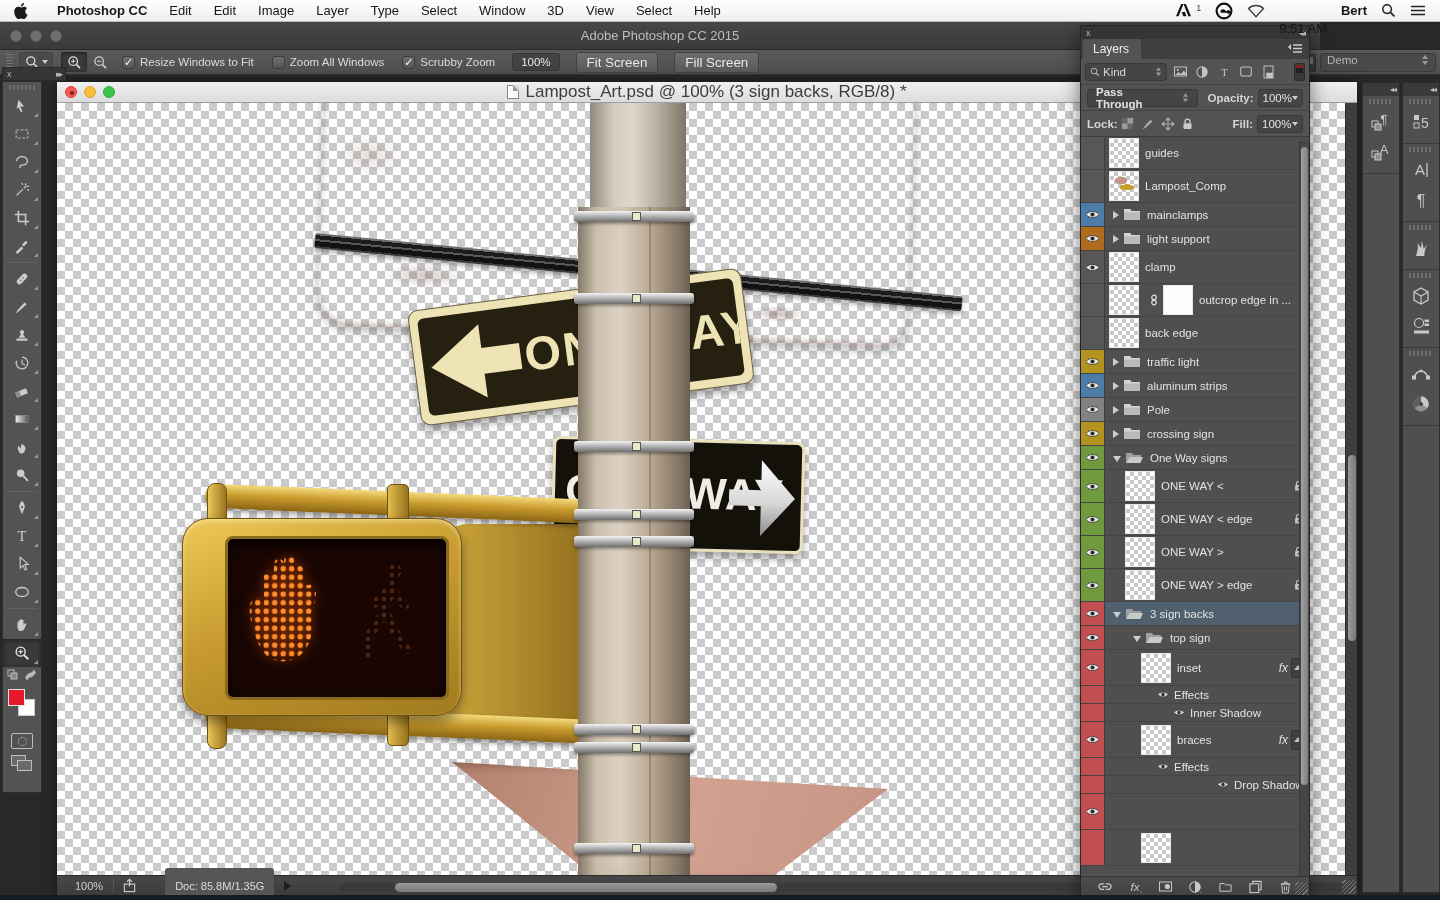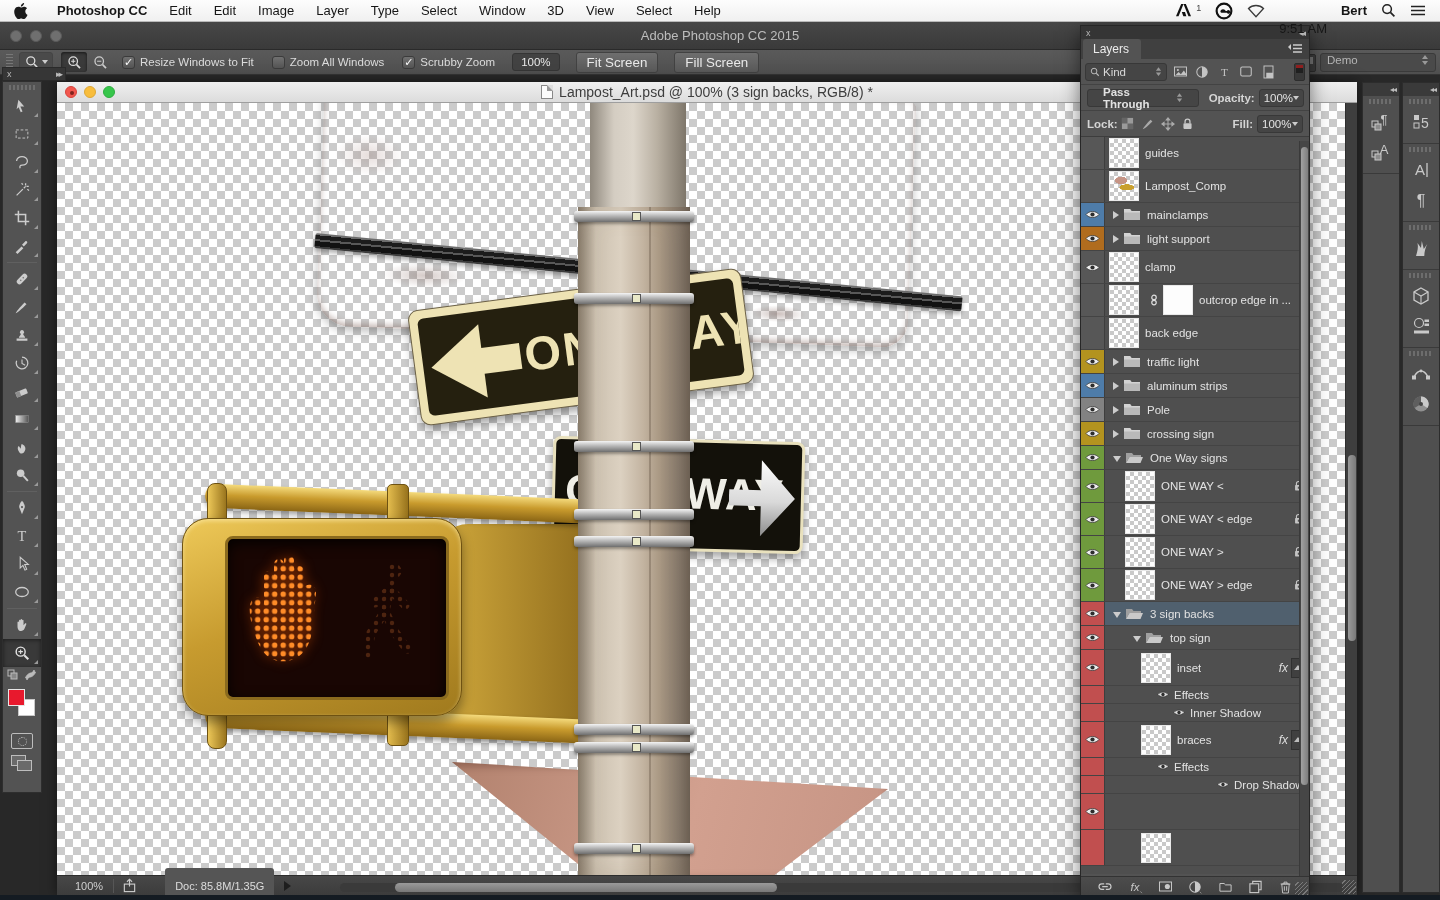--- a/index.html
+++ b/index.html
@@ -14,21 +14,21 @@
     display:flex; align-items:center; font-size:13px; color:#161616; z-index:50; }
   .menubar .apple { margin:0 18px 0 14px; }
   .menu-item { padding:0 11px; }
   .menu-item.appname { font-weight:bold; }
   .menu-right { margin-left:auto; display:flex; align-items:center; gap:14px; padding-right:14px; }
   .menu-right .sup { font-size:9px; color:#444; margin-left:-10px; margin-top:-6px; }
   .mtime,.muser { font-weight:bold; font-size:13px; }
   .mtime { font-weight:normal;margin-top:36px; }
 
   
-  .titlebar { position:absolute; left:0; top:22px; width:1440px; height:28px;
+  .titlebar { position:absolute; left:0; top:22px; width:1320px; height:28px;
     background:linear-gradient(#474747,#3a3a3a); border-bottom:1px solid #2a2a2a;
     display:flex; align-items:center; justify-content:center; color:#bdbdbd; font-size:13px; }
   .tl-dots { position:absolute; left:10px; top:8px; display:flex; gap:8px; }
   .tl-dot { width:12px; height:12px; border-radius:50%; background:#6f6f6f; border:1px solid #5a5a5a; }
 
   .optionsbar { position:absolute; left:0; top:50px; width:1440px; height:25px;
     background:linear-gradient(#5a5a5a,#4f4f4f); border-bottom:1px solid #333;
     display:flex; align-items:center; color:#dcdcdc; font-size:11.5px; }
   .grip-v { width:7px; height:16px; margin:0 6px 0 6px;
     background:repeating-linear-gradient(#777 0 1px, transparent 1px 3px); }
@@ -72,21 +72,21 @@
   .qmask i { width:9px; height:9px; border:1px dotted #bdbdbd; border-radius:50%; }
   .scrmode { width:22px; height:16px; margin:4px auto; position:relative; }
   .scrmode i { position:absolute; border:1.5px solid #bdbdbd; width:15px; height:11px; background:#6a6a6a; }
   .scrmode i:last-child { left:6px; top:5px; }
 
   
   .docwin { position:absolute; left:57px; top:82px; width:1300px; height:813px; background:#3f3f3f;
     box-shadow:0 0 12px rgba(0,0,0,.5); z-index:5; }
   .doc-titlebar { position:absolute; left:0; top:0; width:100%; height:21px;
     background:linear-gradient(#f0f0f0,#dcdcdc); border-bottom:1px solid #9e9e9e;
-    display:flex; align-items:center; justify-content:center; color:#3d3d3d; font-size:14px; }
+    display:flex; align-items:center; justify-content:center; color:#3d3d3d; font-size:17px; }
   .doc-dots { position:absolute; left:8px; top:4px; display:flex; gap:7px; }
   .doc-dot { width:12px; height:12px; border-radius:50%; }
   .dd-red { background:#f2574e; border:1px solid #d8443c; position:relative; }
   .dd-red::after { content:""; position:absolute; left:4px; top:4px; width:4px; height:4px; border-radius:50%; background:#80231e; }
   .dd-yel { background:#f8bd3c; border:1px solid #dda735; }
   .dd-grn { background:#37c64b; border:1px solid #2fae41; }
   .doc-icon { width:12px; height:14px; border:1px solid #888; background:#fbfbfb; margin-right:6px; position:relative; }
   .doc-icon::after { content:""; position:absolute; right:-1px; top:-1px; border:3px solid #dcdcdc; border-left-color:#999; border-bottom-color:#999; }
 
   .canvas { position:absolute; left:0; top:21px; width:1288px; height:772px; overflow:hidden; background:#fff;
@@ -186,21 +186,21 @@
   .lp-tab { background:#535353; color:#ececec; padding:3px 12px 3px 10px; font-size:12px; border-radius:3px 3px 0 0; margin-left:2px; }
   .lp-menu { position:absolute; right:6px; top:4px; }
   .lp-filter { height:26px; display:flex; align-items:center; padding:0 4px; gap:2px; border-bottom:1px solid #434343; }
   .kind-dd { width:82px; height:18px; background:#454545; border:1px solid #383838; border-radius:3px;
     display:flex; align-items:center; gap:3px; padding:0 4px; color:#d8d8d8; }
   .fil-ic { width:22px; height:18px; display:flex; align-items:center; justify-content:center; }
   .fil-toggle { width:11px; height:18px; margin-left:auto; background:#393939; border:1px solid #2d2d2d; border-radius:2px; }
   .fil-toggle i { display:block; width:7px; height:8px; margin:1px auto 0; background:#202020; border-top:3px solid #8e1f1f; }
   .lp-blend { height:26px; display:flex; align-items:center; padding:0 6px; border-bottom:1px solid #434343; }
   .blend-dd { width:120px; height:18px; background:#454545; border:1px solid #383838; border-radius:3px;
-    display:flex; align-items:center; padding:0 15px; font-weight:bold;gap:26px; }
+    display:flex; align-items:center; padding:0 8px; font-weight:bold;gap:26px; }
   .lbl { margin-left:10px; font-weight:bold; color:#d5d5d5; }
   .val-dd { width:46px; height:18px; background:#454545; border:1px solid #383838; border-radius:3px;
     display:flex; align-items:center; padding:0 4px; margin-left:4px; }
   .val-dd .caret-dn { margin-left:auto; }
   .lp-lock { height:26px; display:flex; align-items:center; padding:0 6px; border-bottom:1px solid #3d3d3d; }
   .lock-ic { width:18px; height:16px; display:flex; align-items:center; justify-content:center; margin:0 1px; }
 
   .lp-list { position:relative; height:737px; overflow:hidden; background:#4f4f4f; }
   .lrow { display:flex; border-bottom:1px solid #444; position:relative; }
   .l-eye { width:24px; flex:0 0 24px; border-right:1px solid #3e3e3e; display:flex; align-items:center; justify-content:center; }

